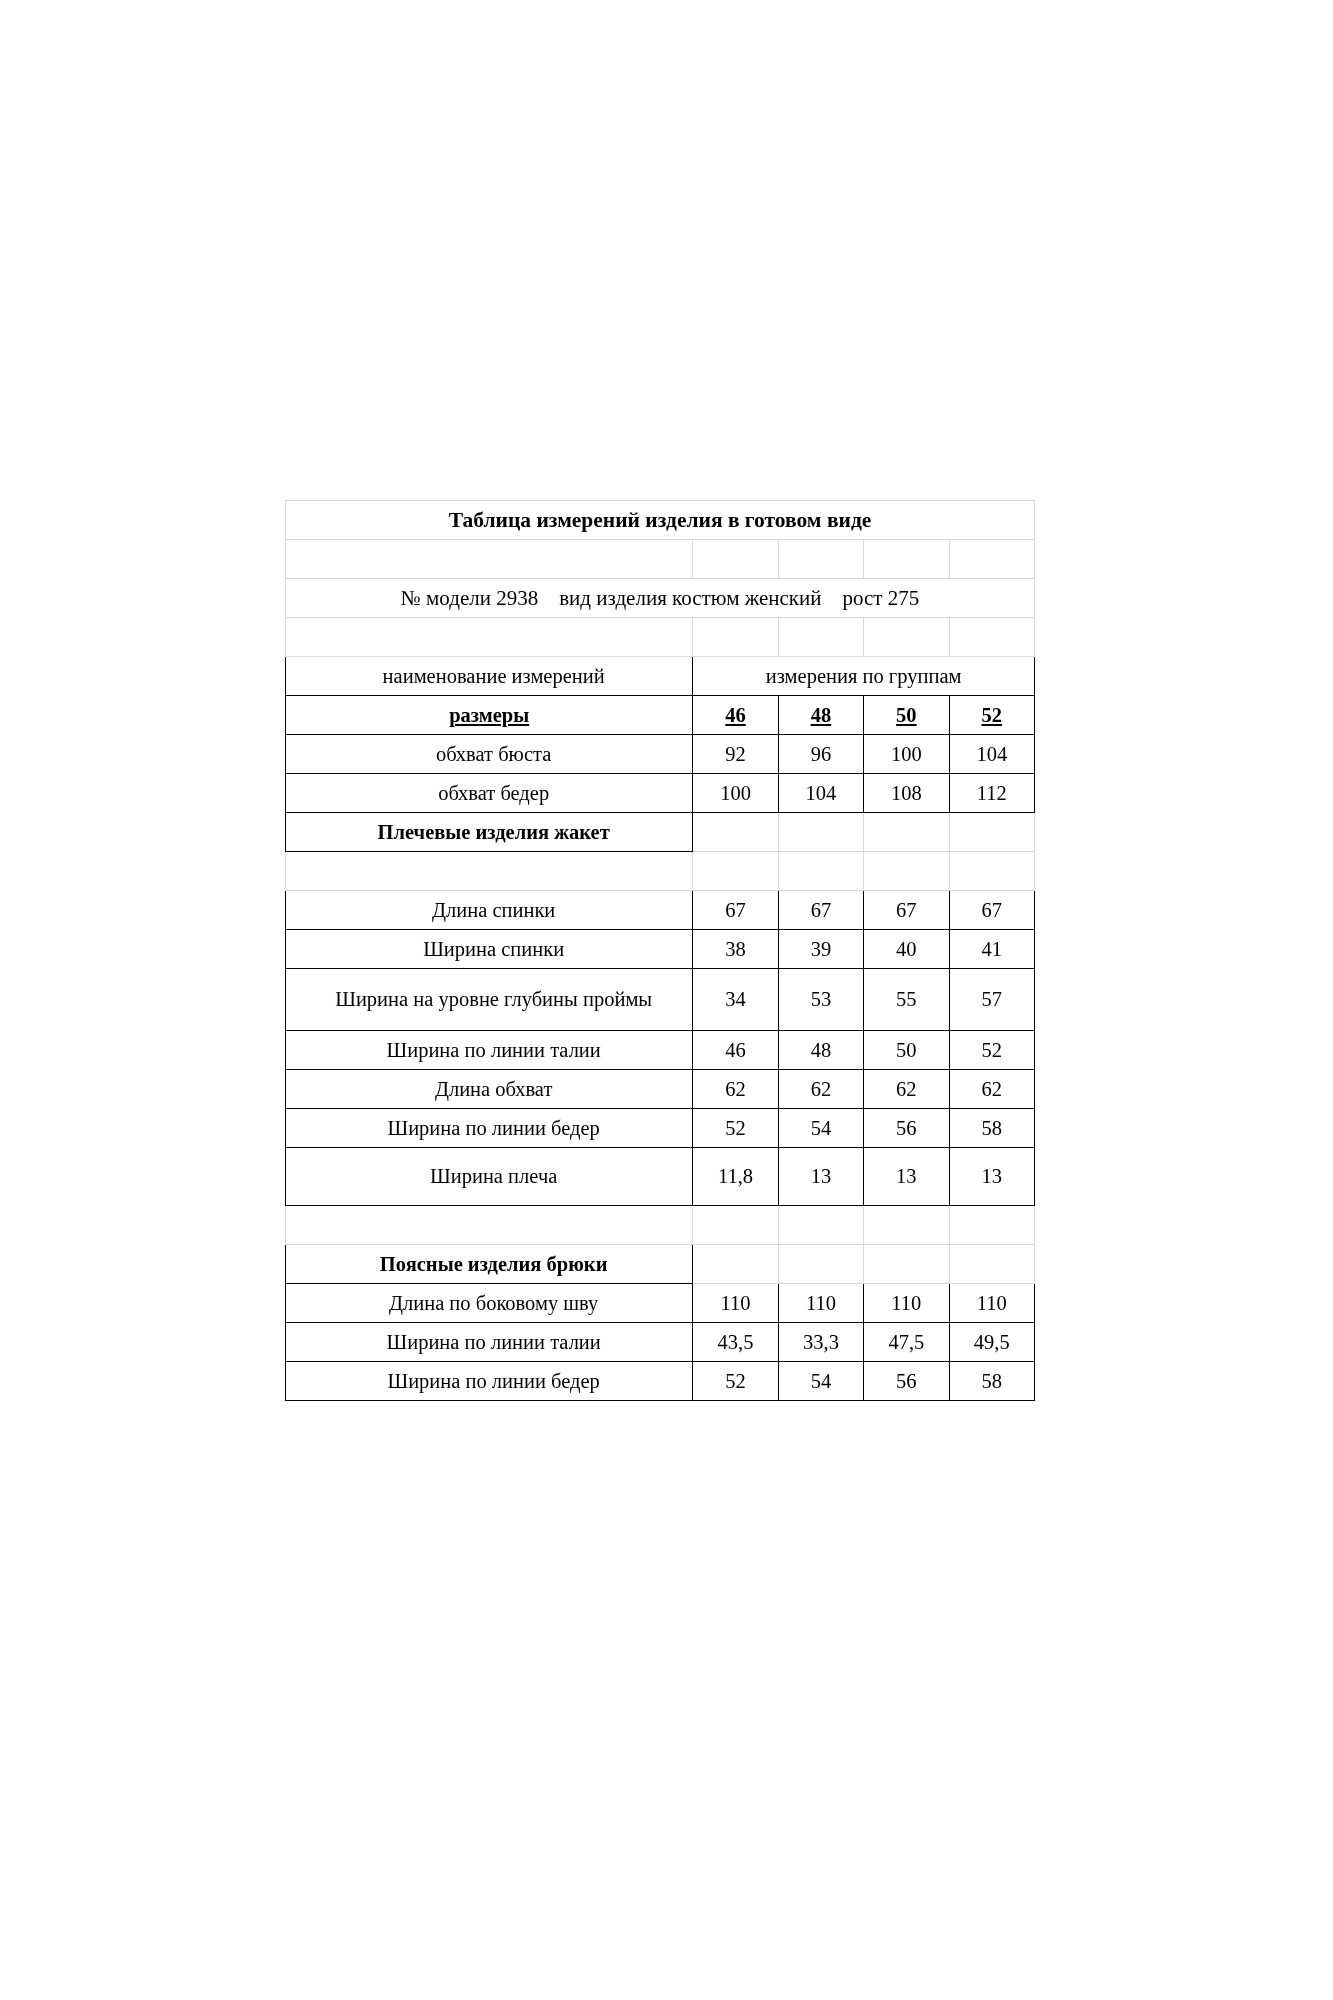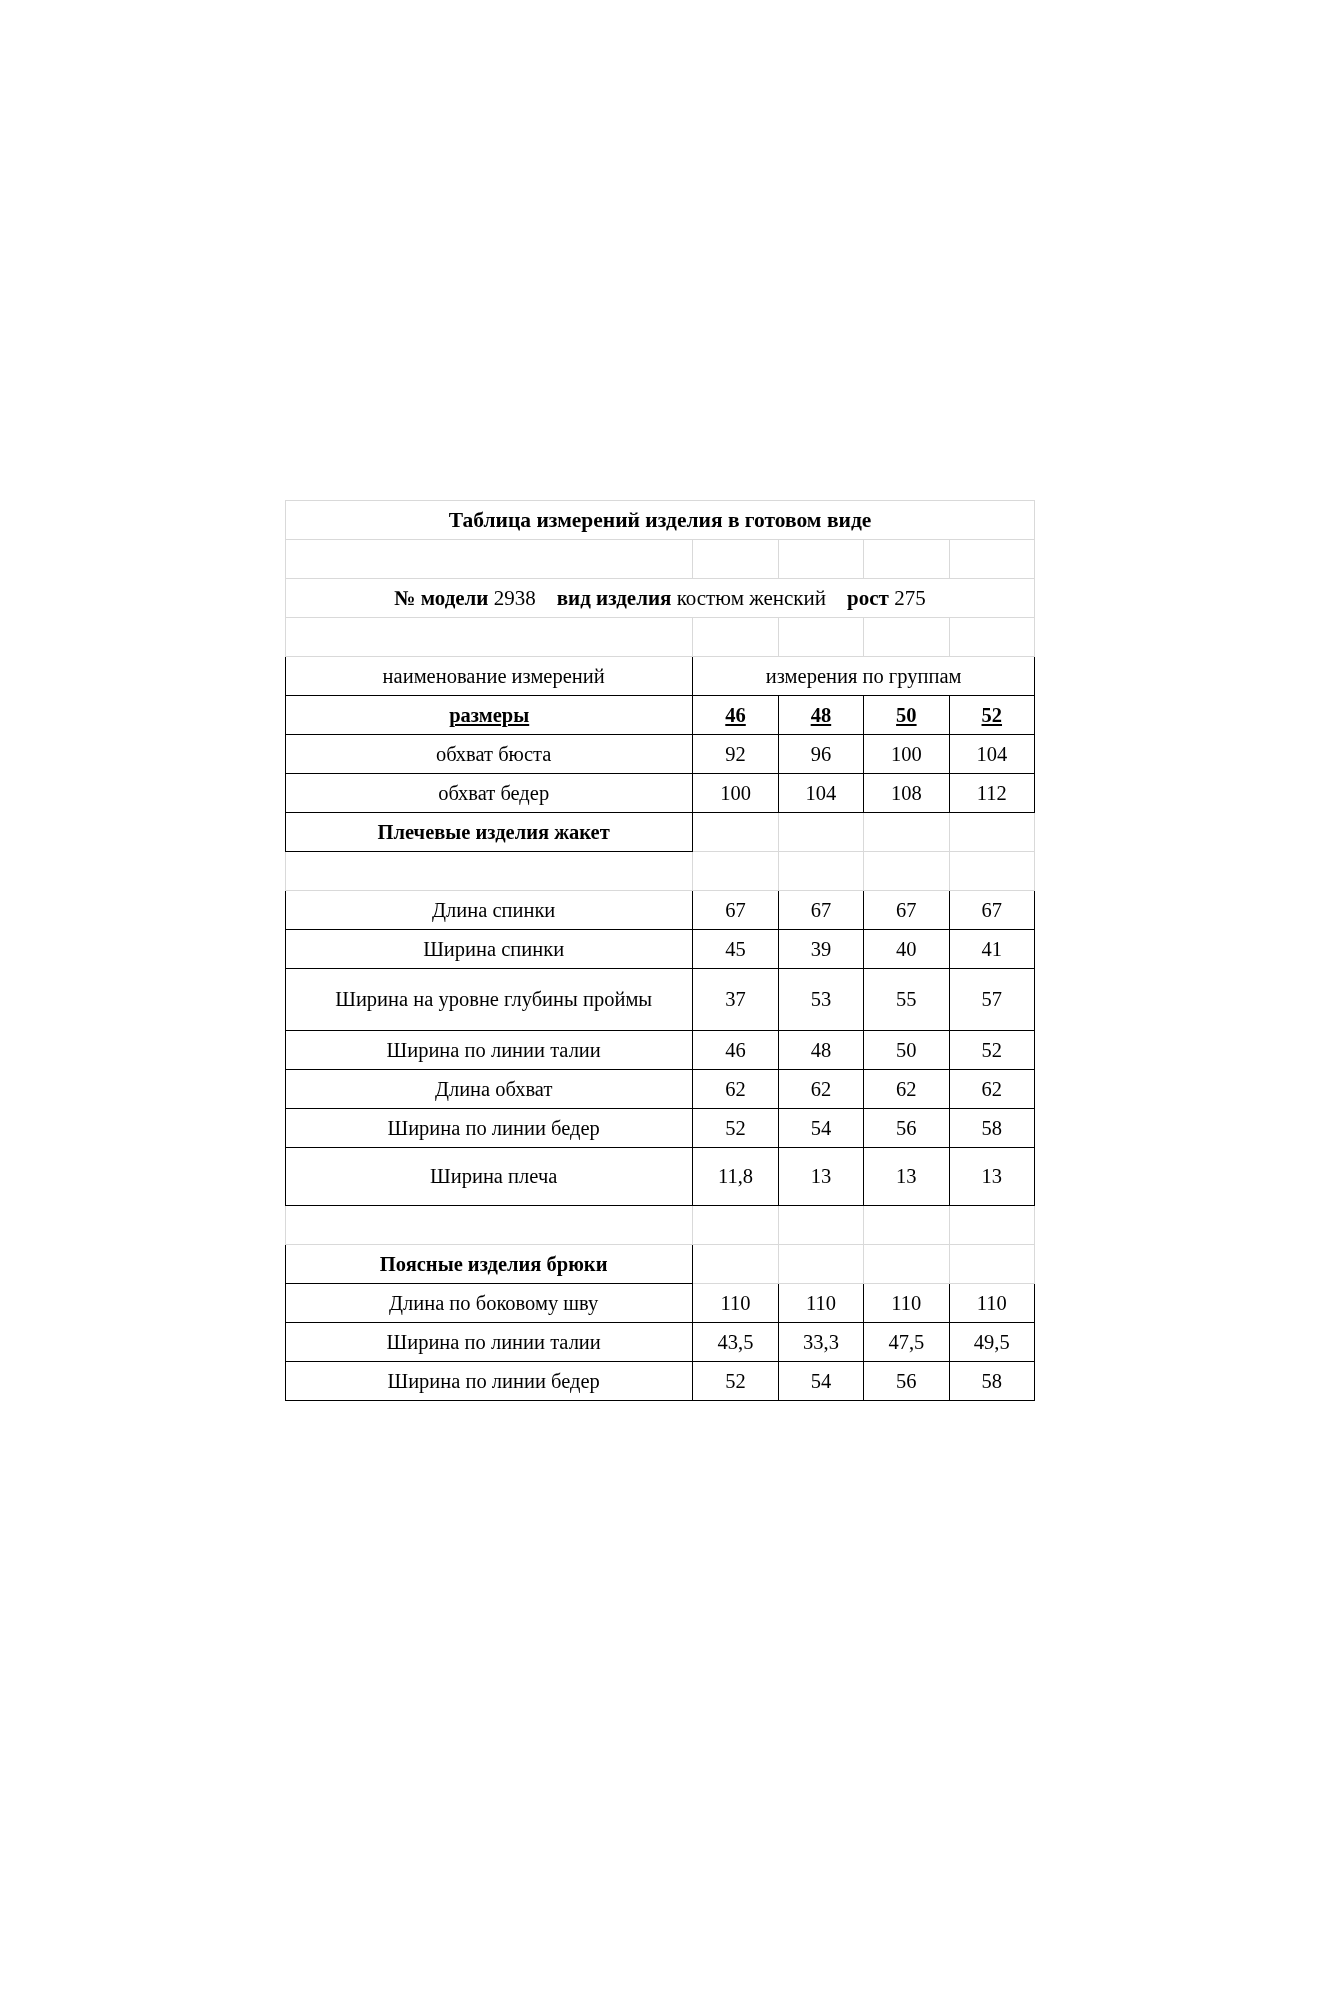--- a/index.html
+++ b/index.html
@@ -51,21 +51,21 @@
   .title {
     font-weight: bold;
     font-size: 21.5px;
     text-align: center;
   }
   .modelline {
     font-size: 21px;
     text-align: center;
     white-space: nowrap;
   }
-  .modelline b { font-weight: bold; }
+  .modelline b { font-weight: normal; }
   .grouphdr { font-size: 20.5px; }
   .sectionhdr {
     font-weight: bold;
     text-align: left;
     padding-left: 9px !important;
     font-size: 20.5px;
   }
   .sizes {
     font-weight: bold;
     text-align: center;
@@ -164,28 +164,28 @@
 
       <tr>
         <td class="lines label">Длина спинки</td>
         <td class="lines">67</td>
         <td class="lines">67</td>
         <td class="lines">67</td>
         <td class="lines">67</td>
       </tr>
       <tr>
         <td class="lines label">Ширина спинки</td>
-        <td class="lines">45</td>
+        <td class="lines">38</td>
         <td class="lines">39</td>
         <td class="lines">40</td>
         <td class="lines">41</td>
       </tr>
       <tr class="tall2">
         <td class="lines label wrap2">Ширина на уровне глубины проймы</td>
-        <td class="lines">37</td>
+        <td class="lines">34</td>
         <td class="lines">53</td>
         <td class="lines">55</td>
         <td class="lines">57</td>
       </tr>
       <tr>
         <td class="lines label">Ширина по линии талии</td>
         <td class="lines">46</td>
         <td class="lines">48</td>
         <td class="lines">50</td>
         <td class="lines">52</td>

